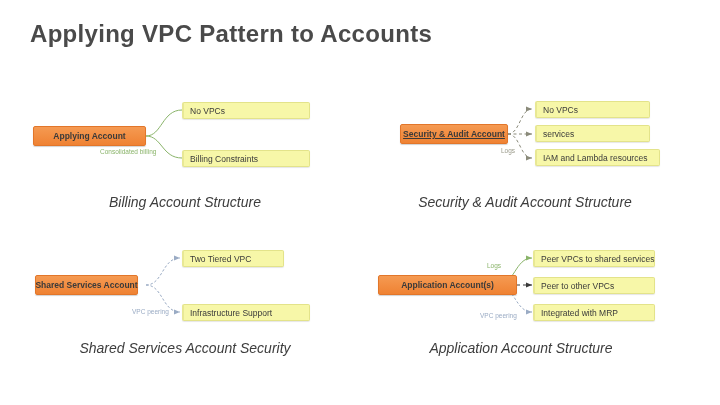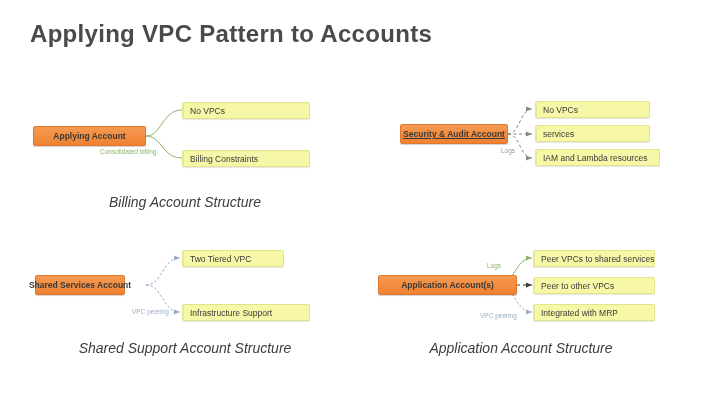--- a/index.html
+++ b/index.html
@@ -157,45 +157,46 @@
       <span>services</span>
     </div>
 
     <div class="node leaf" style="left:167px; top:57px; width:125px;">
       <span>IAM and Lambda resources</span>
     </div>
 
     <div class="edge-label gray" style="left:133px; top:55px;">Logs</div>
   </div>
 
+  <div class="caption c-tr">Security &amp; Audit Account Structure</div>
 
   <div class="panel p-bl">
     <svg viewBox="0 0 340 130">
       <path d="M136 45 C 153 45, 152 18, 170 18" fill="none" stroke="#9aabc4" stroke-width="1" stroke-dasharray="2.5,2"></path>
       <path d="M136 45 C 153 45, 152 72, 170 72" fill="none" stroke="#9aabc4" stroke-width="1" stroke-dasharray="2.5,2"></path>
       <path d="M170 18 L 164 15.5 L 164 20.5 Z" fill="#9aabc4"></path>
       <path d="M170 72 L 164 69.5 L 164 74.5 Z" fill="#9aabc4"></path>
     </svg>
 
-    <div class="node root" style="left:25px; top:35px; width:90px;">
+    <div class="node root" style="left:25px; top:35px; width:103px;">
       <span>Shared Services Account</span>
     </div>
 
     <div class="node leaf" style="left:172px; top:10px; width:102px;">
       <span>Two Tiered VPC</span>
     </div>
 
     <div class="node leaf" style="left:172px; top:64px; width:128px;">
       <span>Infrastructure Support</span>
     </div>
 
     <div class="edge-label blue" style="left:122px; top:68px;">VPC peering</div>
   </div>
 
-  <div class="caption c-bl">Shared Support Account Structure</div>
+  <div class="caption c-bl">Shared Services Account Security</div>
 
   <div class="panel p-br">
     <svg viewBox="0 0 340 130">
       <path d="M137 45 C 155 45, 155 18, 172 18" fill="none" stroke="#8ab46a" stroke-width="1"></path>
       <path d="M137 45 L 172 45" fill="none" stroke="#3a3a3a" stroke-width="1" stroke-dasharray="3.5,3"></path>
       <path d="M137 45 C 155 45, 155 72, 172 72" fill="none" stroke="#9aabc4" stroke-width="1" stroke-dasharray="2.5,2"></path>
       <path d="M172 18 L 166 15.5 L 166 20.5 Z" fill="#8ab46a"></path>
       <path d="M172 45 L 166 42.5 L 166 47.5 Z" fill="#3a3a3a"></path>
       <path d="M172 72 L 166 69.5 L 166 74.5 Z" fill="#9aabc4"></path>
     </svg>

